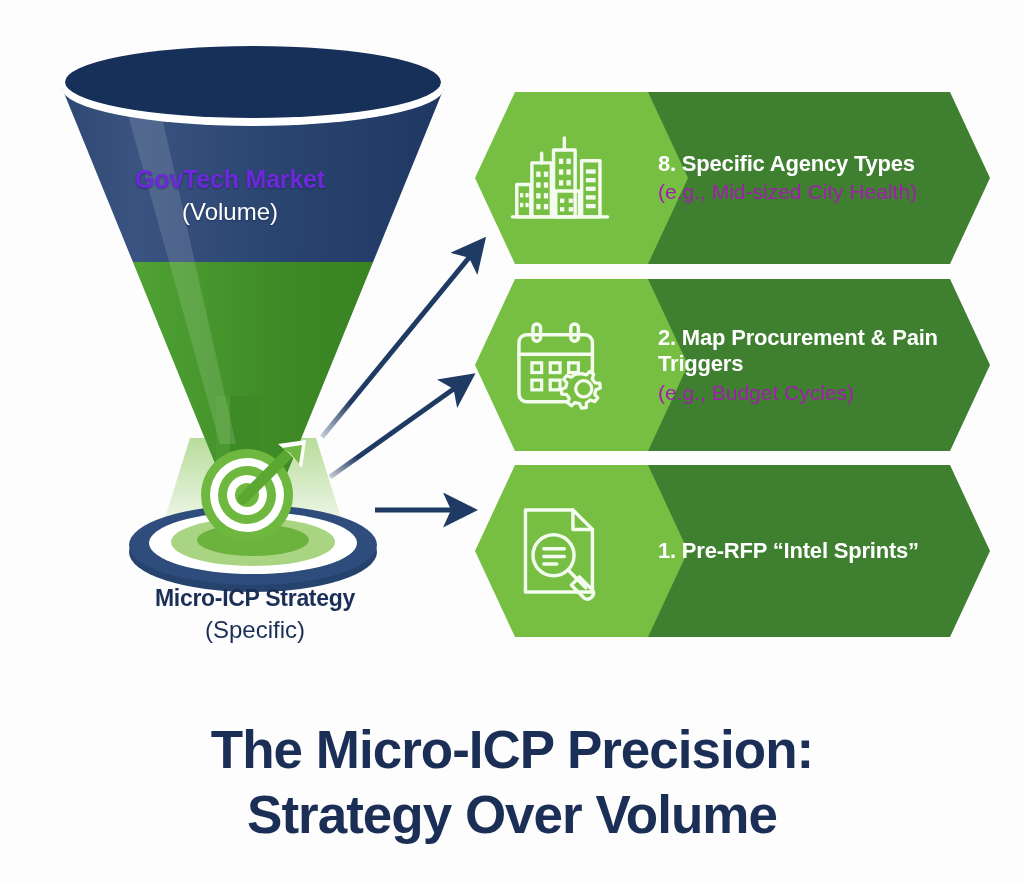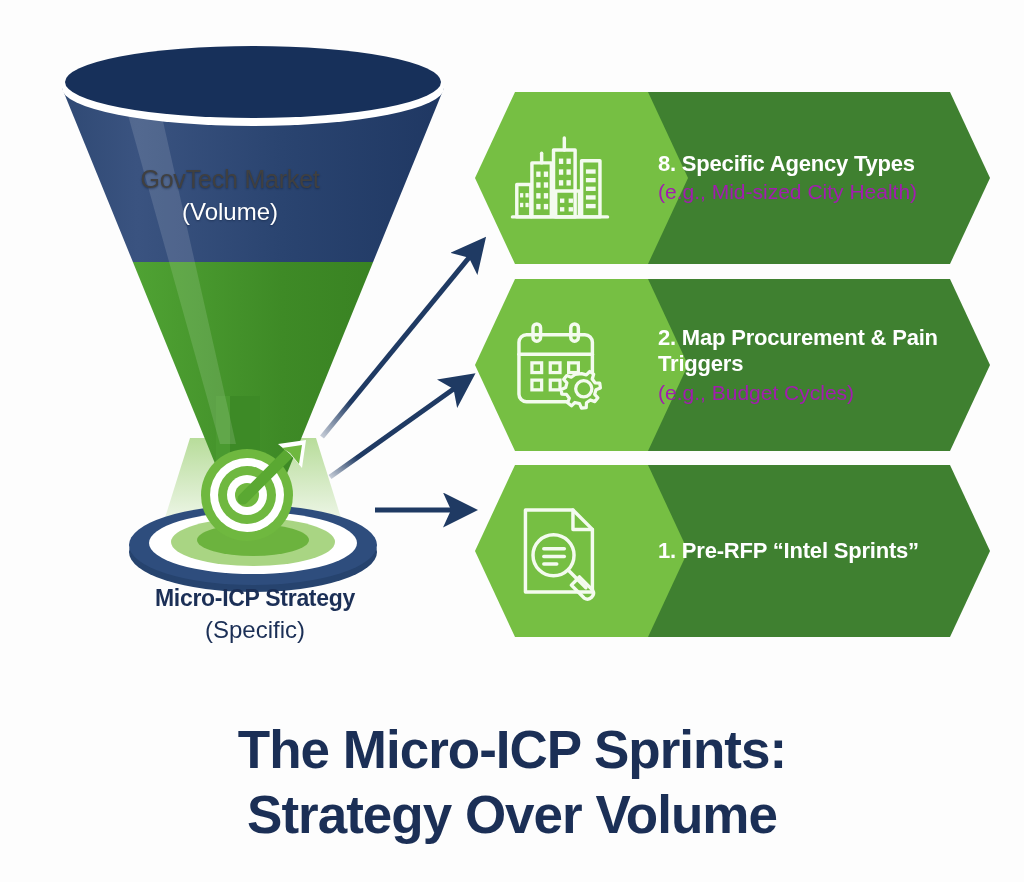--- a/index.html
+++ b/index.html
@@ -37,23 +37,23 @@
   .funnel-label {
     position: absolute;
     left: 0;
     top: 125px;
     width: 380px;
     text-align: center;
     pointer-events: none;
   }
   .funnel-label .l1 {
     display: block;
-    color: #404040;
+    color: #6d28d9;
     font-size: 25px;
-    font-weight: normal;
+    font-weight: bold;
     letter-spacing: -0.2px;
     text-shadow: 0 1px 2px rgba(10,25,50,0.45);
   }
   .funnel-label .l2 {
     display: block;
     color: #ffffff;
     font-size: 24px;
     font-weight: normal;
     margin-top: 4px;
     text-shadow: 0 1px 2px rgba(10,25,50,0.45);
@@ -361,17 +361,17 @@
         <line x1="35" y1="62" x2="47" y2="62"></line>
       </g>
     </svg>
 
     <div class="banner-text">
       <div class="banner-title">1. Pre-RFP “Intel Sprints”</div>
     </div>
   </div>
 
   <div class="headline">
-    <span>The Micro-ICP Sprints:</span>
+    <span>The Micro-ICP Precision:</span>
     <span>Strategy Over Volume</span>
   </div>
 
 </div>
 
 </body></html>

